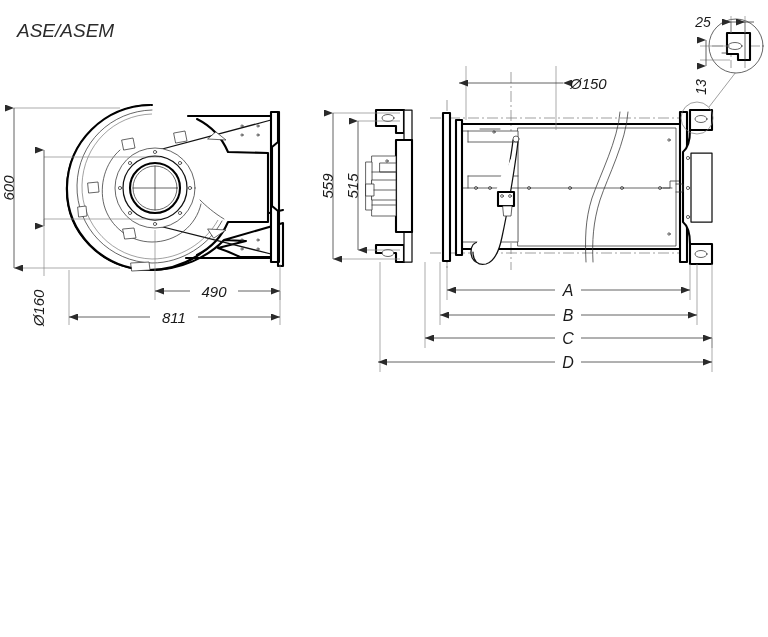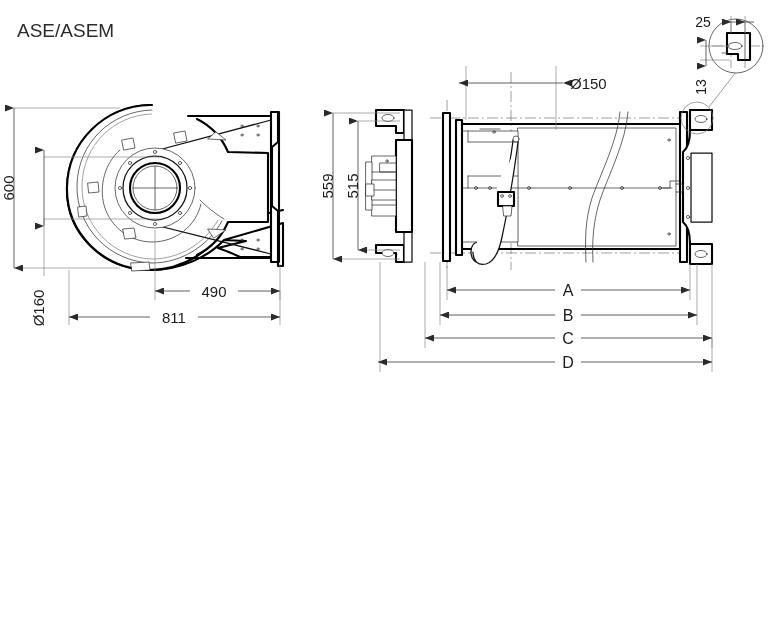--- a/index.html
+++ b/index.html
@@ -13,20 +13,21 @@
     height: 637px;
     position: relative;
     overflow: hidden;
     font-family: "Liberation Sans", sans-serif;
   }
   #drawing-root {
     position: absolute;
     left: 0; top: 0;
     width: 768px;
     height: 637px;
+    font-style: italic;
   }
   svg.cad { display: block; }
   text {
     font-family: "Liberation Sans", sans-serif;
     fill: #1a1a1a;
   }
   .title-text {
     font-size: 19px;
     fill: #2b2b2b;
   }

